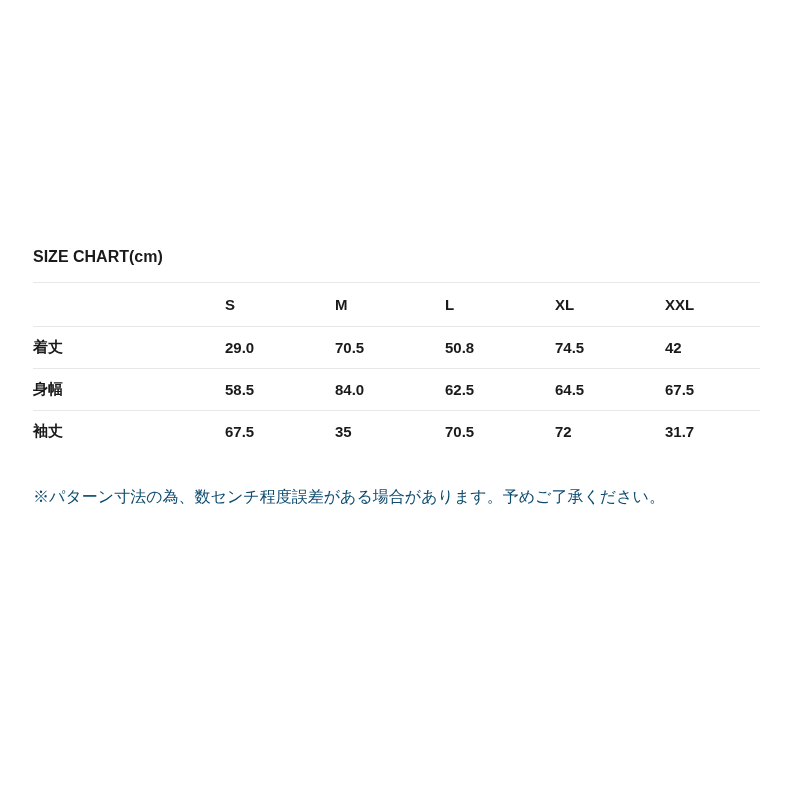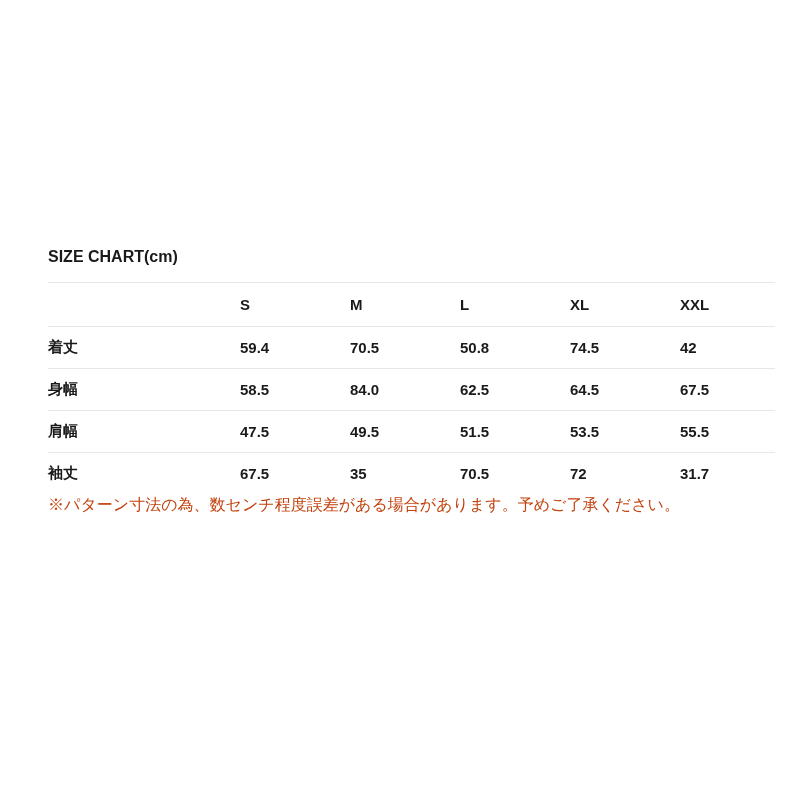--- a/index.html
+++ b/index.html
@@ -11,21 +11,21 @@
     width: 800px;
     height: 800px;
     position: relative;
     overflow: hidden;
     font-family: "Liberation Sans", sans-serif;
     color: #1a1a1a;
     -webkit-font-smoothing: antialiased;
   }
   .content {
     position: absolute;
-    left: 48px;
+    left: 33px;
     top: 246px;
     width: 727px;
   }
   .chart-title {
     font-size: 16px;
     font-weight: 700;
     line-height: 22px;
     color: #1a1a1a;
     margin: 0 0 14px 0;
   }
@@ -44,24 +44,25 @@
     text-align: left;
     vertical-align: middle;
     font-size: 15px;
     font-weight: 700;
     color: #1a1a1a;
     white-space: nowrap;
   }
   table.size-chart thead tr { height: 44px; }
   table.size-chart tbody tr { height: 42px; }
   .footnote {
+    margin-top: 34px;
     font-size: 16px;
     font-weight: 400;
     line-height: 20px;
-    color: #c2410c;
+    color: #0c4a6e;
     font-family: Liberation Serif, serif;
   }
 </style>
 </head>
 <body>
 
 <div class="content">
 
   <div class="chart-title">SIZE CHART(cm)</div>
 
@@ -80,41 +81,33 @@
         <th>S</th>
         <th>M</th>
         <th>L</th>
         <th>XL</th>
         <th>XXL</th>
       </tr>
     </thead>
     <tbody>
       <tr>
         <td>着丈</td>
-        <td>59.4</td>
+        <td>29.0</td>
         <td>70.5</td>
         <td>50.8</td>
         <td>74.5</td>
         <td>42</td>
       </tr>
       <tr>
         <td>身幅</td>
         <td>58.5</td>
         <td>84.0</td>
         <td>62.5</td>
         <td>64.5</td>
         <td>67.5</td>
-      </tr>
-      <tr>
-        <td>肩幅</td>
-        <td>47.5</td>
-        <td>49.5</td>
-        <td>51.5</td>
-        <td>53.5</td>
-        <td>55.5</td>
       </tr>
       <tr>
         <td>袖丈</td>
         <td>67.5</td>
         <td>35</td>
         <td>70.5</td>
         <td>72</td>
         <td>31.7</td>
       </tr>
     </tbody>

